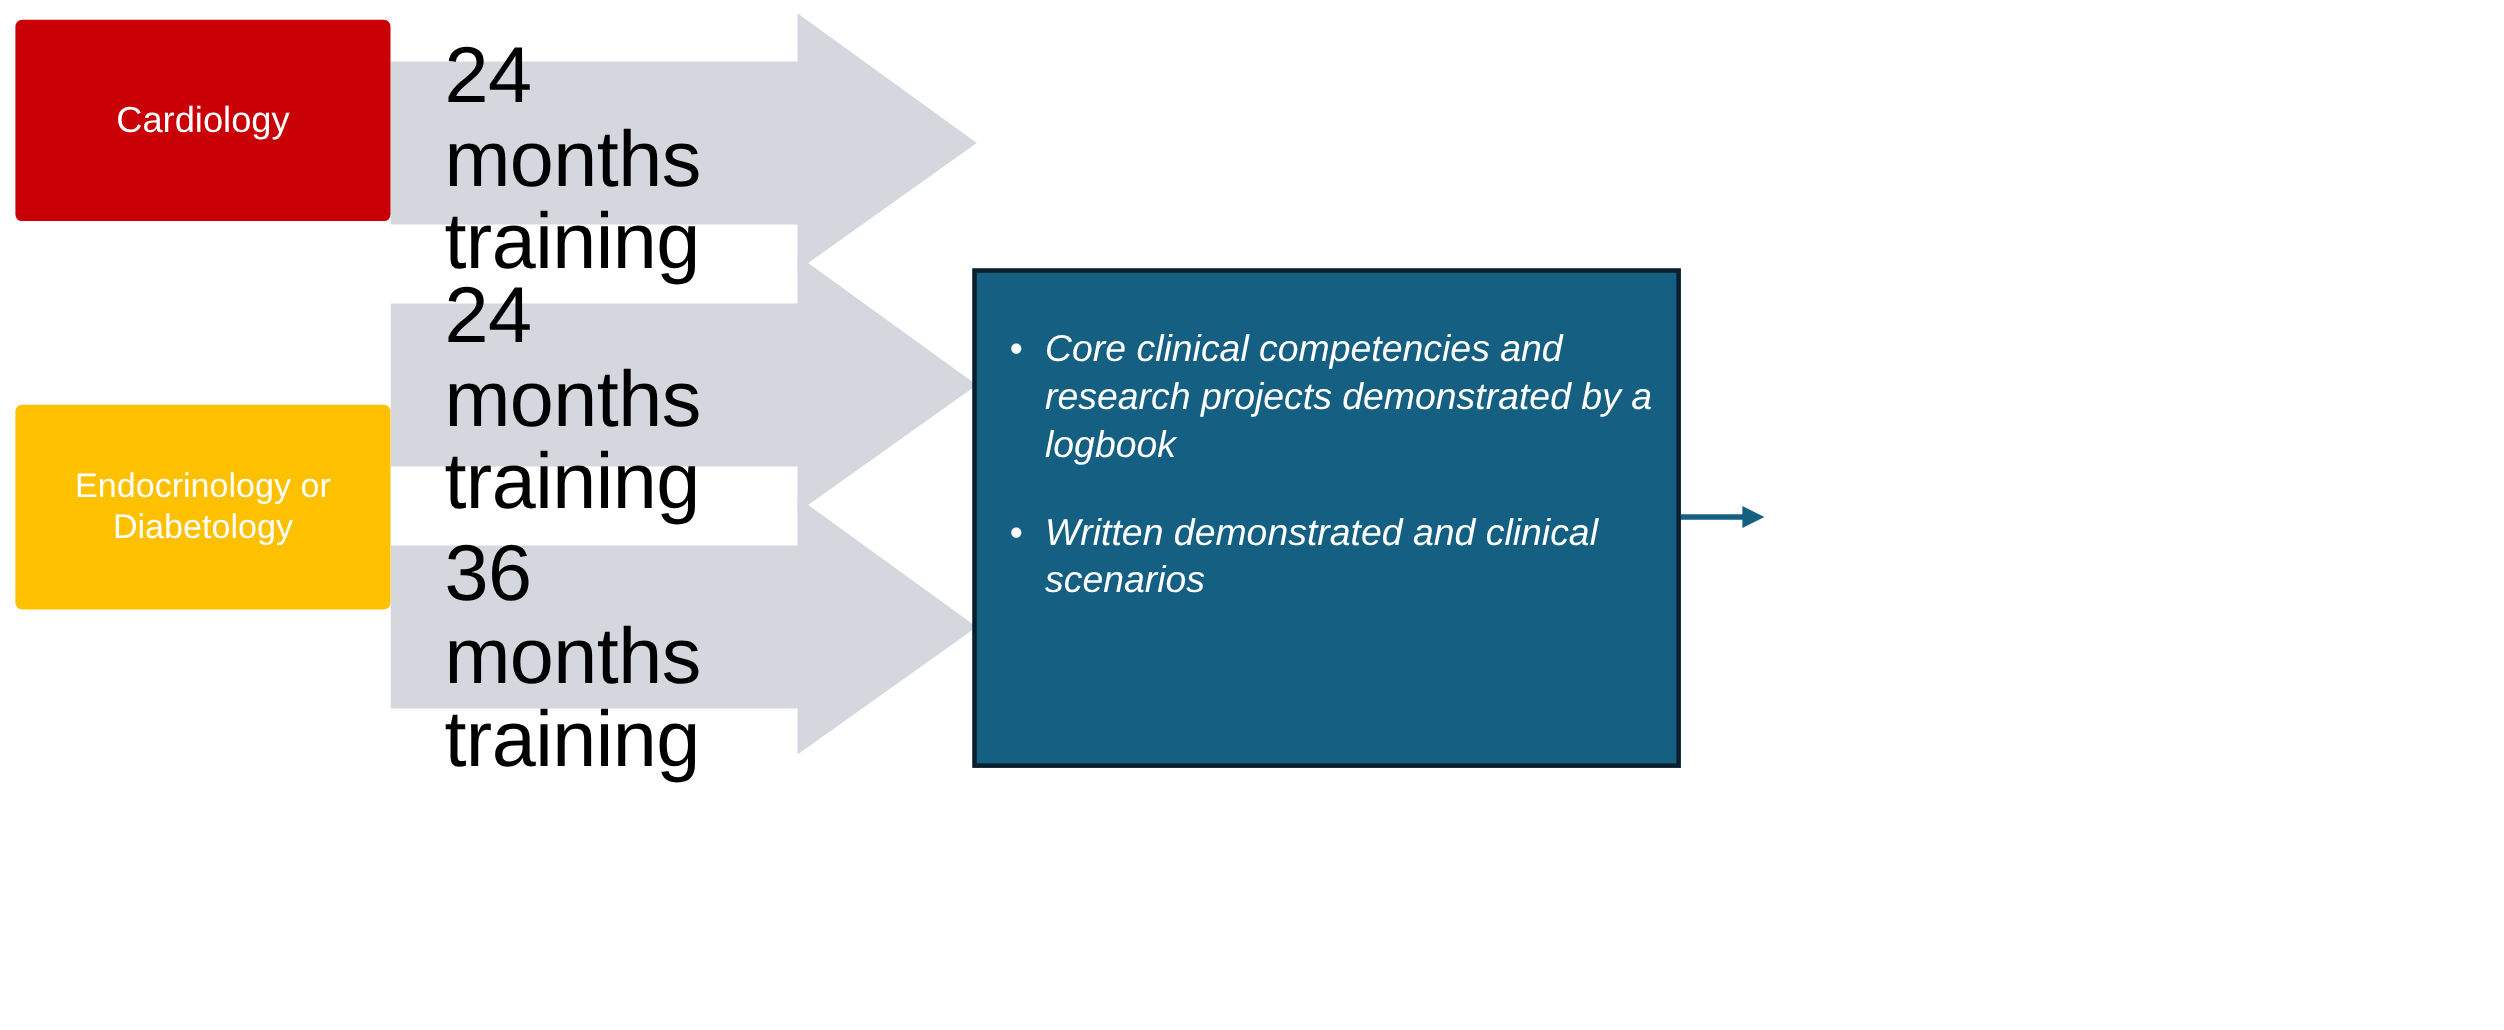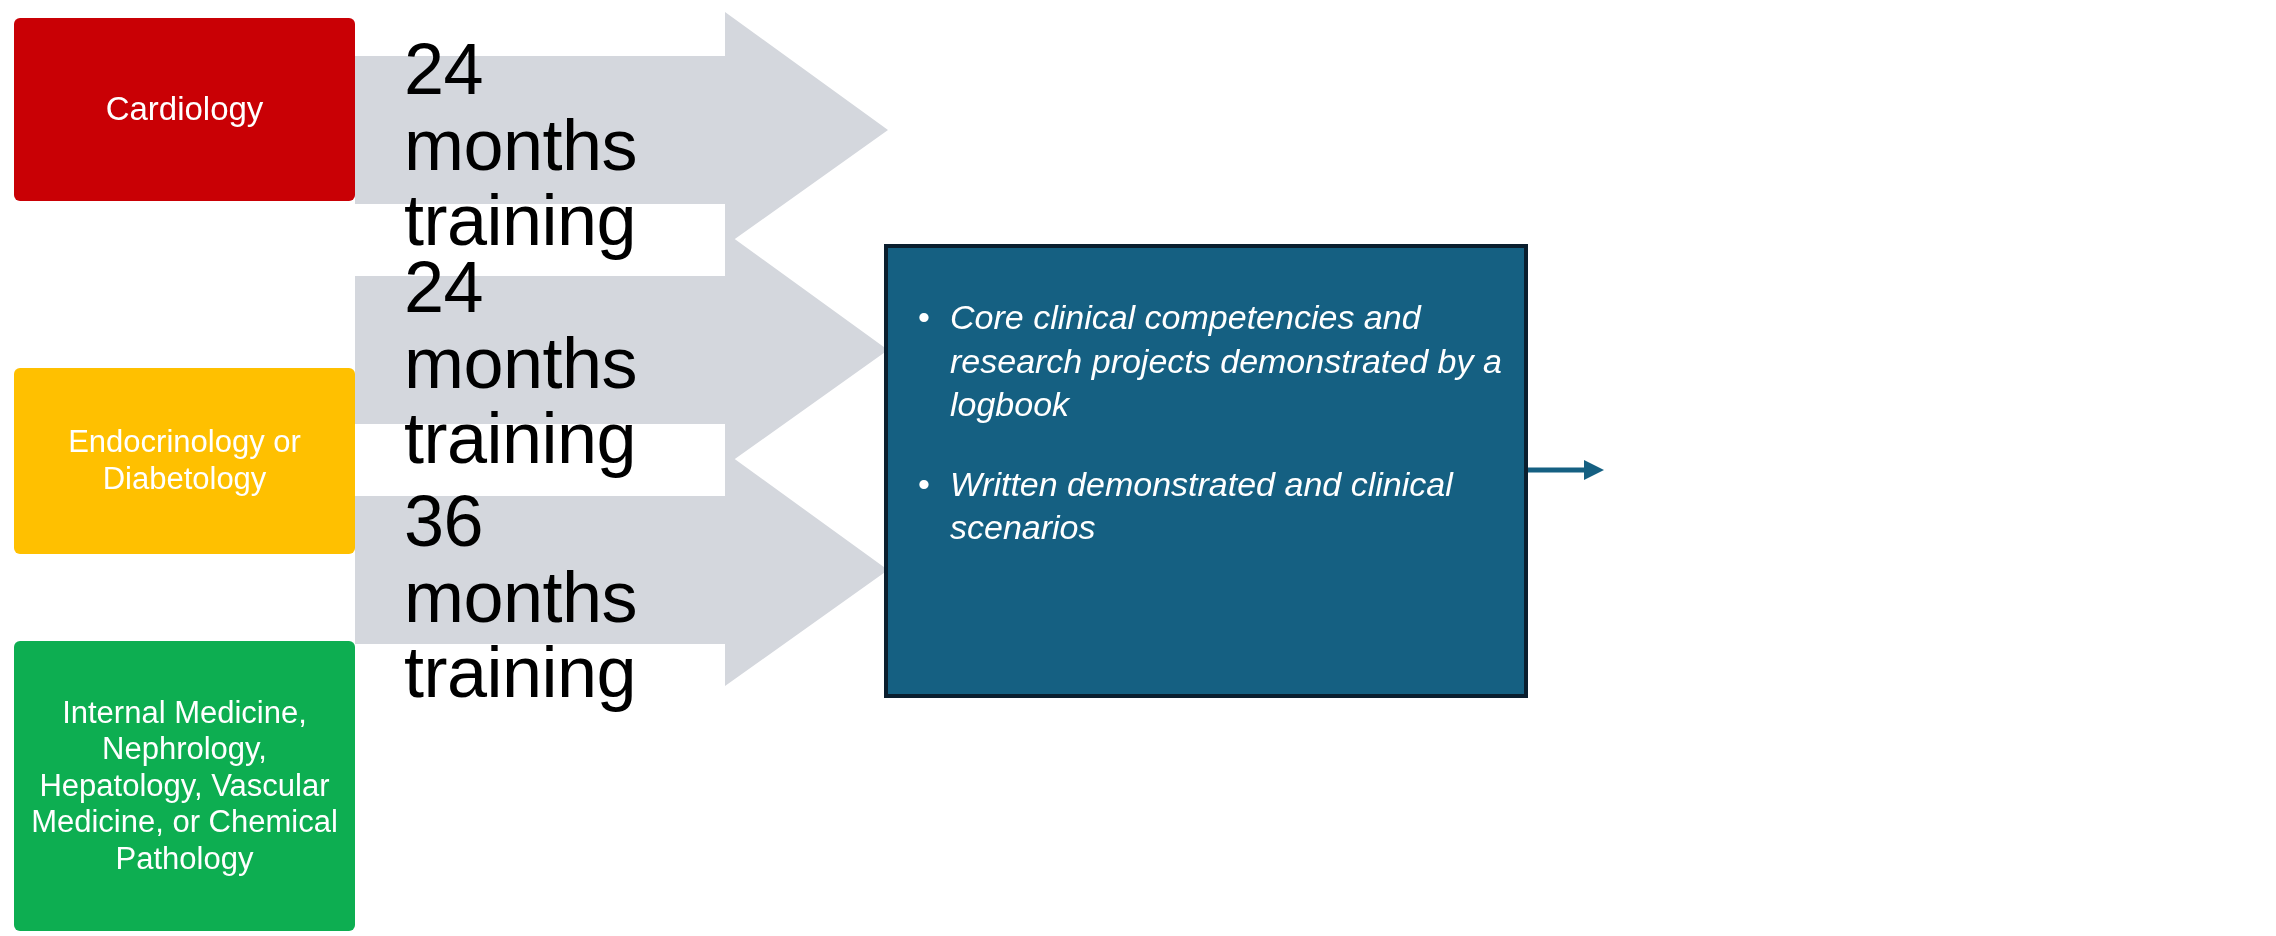--- a/index.html
+++ b/index.html
@@ -111,23 +111,20 @@
   </div>
 
   <div class="arrow-wrap" style="left:355px;top:448px;width:535px;height:240px;">
     <svg width="535" height="240" viewBox="0 0 535 240" aria-hidden="true">
       <polygon points="0,48 370,48 370,4 533,122 370,238 370,196 0,196" fill="#D4D7DD"></polygon>
     </svg>
   </div>
   <div class="arrow-label" style="left:404px;top:484px;width:330px;">36 months
 training</div>
 
-  <div class="spec-box" id="box-internal">
-    <span class="lbl">Internal Medicine, Nephrology, Hepatology, Vascular Medicine, or Chemical Pathology</span>
-  </div>
 
   <div class="teal-box" id="box-requirements">
     <div class="bullet-list">
 
       <div class="bullet-row">
         <span class="bullet-dot">•</span>
         <span class="bullet-text">Core clinical competencies and research projects demonstrated by a logbook</span>
       </div>
 
       <div class="bullet-row">

